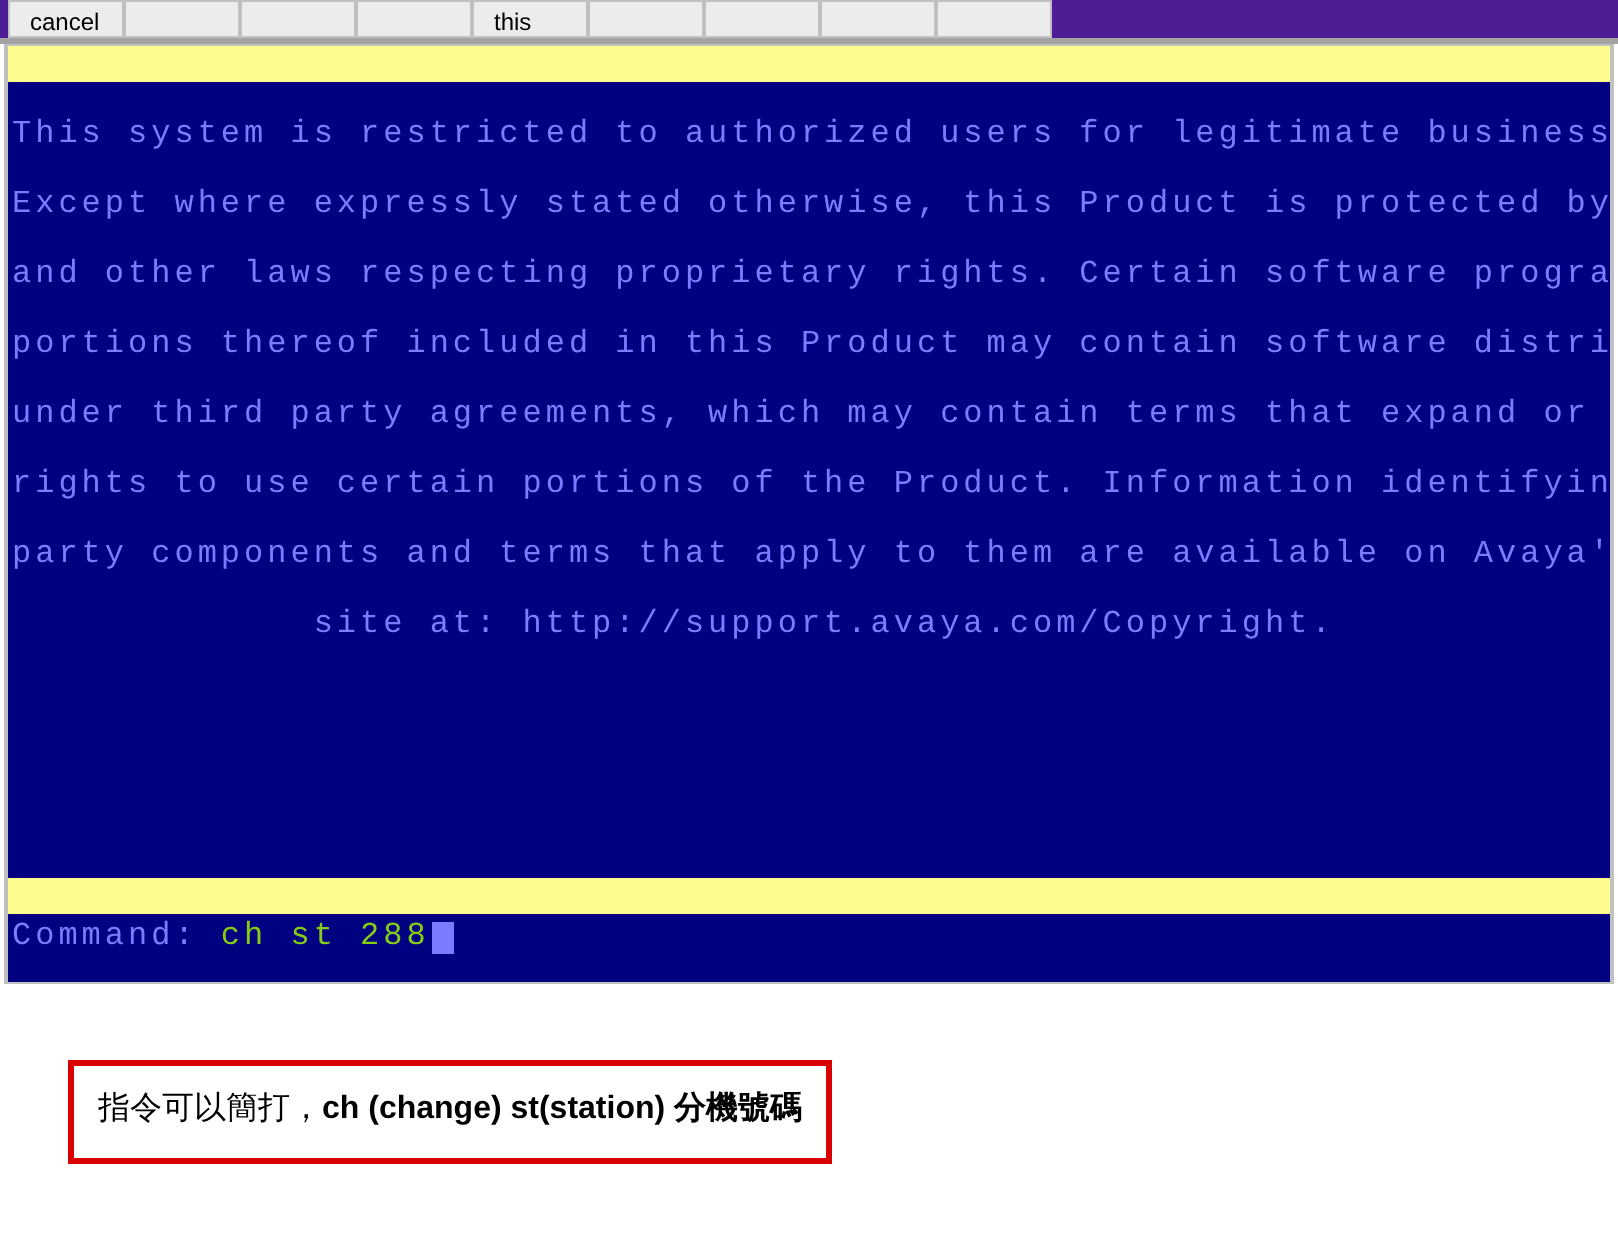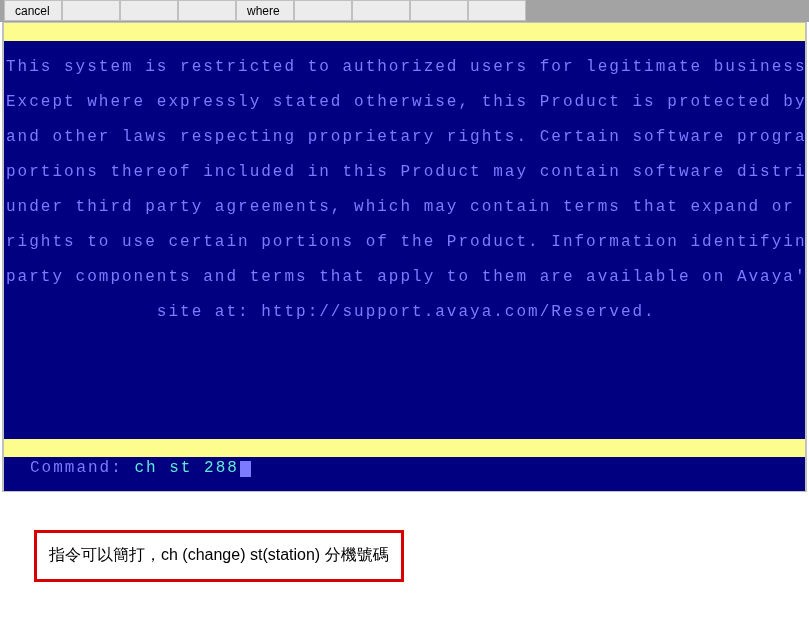--- a/index.html
+++ b/index.html
@@ -6,23 +6,23 @@
   body {
     margin: 0;
     padding: 0;
     background: #ffffff;
     font-family: "Courier New", monospace;
     width: 809px;
     height: 628px;
     overflow: hidden;
   }
   .menubar {
-    background: #a3a3a3;
+    background: #4c1d95;
     height: 22px;
-    border-bottom: 1px solid #a3a3a3;
+    border-bottom: 3px solid #a3a3a3;
     display: flex;
     align-items: stretch;
     padding-left: 4px;
   }
   .menubar .menu-item {
     font-family: Arial, sans-serif;
     font-size: 12px;
     color: #000;
     padding: 3px 10px 3px 10px;
     border: 1px solid #c0c0c0;
@@ -65,24 +65,24 @@
   .cmd-bar {
     background: #000080;
     color: #7b7bff;
     font-family: "Courier New", monospace;
     font-size: 16px;
     line-height: 18px;
     letter-spacing: 2.0px;
     padding: 2px 2px;
     height: 34px;
   }
-  .cmd-label { display: inline; margin-left: 24px; }
+  .cmd-label { display: inline; }
   .cmd-input {
     display: inline;
-    color: #5eead4;
+    color: #84cc16;
   }
   .cursor {
     display: inline-block;
     background: #7b7bff;
     width: 11px;
     height: 16px;
     vertical-align: text-bottom;
     margin-left: 1px;
   }
   .annotation {
@@ -90,48 +90,48 @@
     top: 530px;
     left: 34px;
     border: 3px solid #d80000;
     background: #ffffff;
     padding: 8px 12px 10px 12px;
     font-family: "Microsoft JhengHei", Arial, sans-serif;
     font-size: 16px;
     color: #000;
     line-height: 28px;
   }
-  .annotation strong { font-weight: normal; }
+  .annotation strong { font-weight: bold; }
 </style>
 </head>
 <body>
 
 <div class="menubar">
   <span class="menu-item">cancel</span>
   <span class="menu-item blank">.</span>
   <span class="menu-item blank">.</span>
   <span class="menu-item blank">.</span>
-  <span class="menu-item">where</span>
+  <span class="menu-item">this</span>
   <span class="menu-item blank">.</span>
   <span class="menu-item blank">.</span>
   <span class="menu-item blank">.</span>
   <span class="menu-item blank">.</span>
 </div>
 
 <div class="terminal-wrap">
   <div class="yellow-bar"></div>
   <div class="terminal">
 <span class="line">This system is restricted to authorized users for legitimate business purposes.</span>
 <span class="line">Except where expressly stated otherwise, this Product is protected by copyright</span>
 <span class="line">and other laws respecting proprietary rights. Certain software programs or</span>
 <span class="line">portions thereof included in this Product may contain software distributed</span>
 <span class="line">under third party agreements, which may contain terms that expand or limit</span>
 <span class="line">rights to use certain portions of the Product. Information identifying third</span>
 <span class="line">party components and terms that apply to them are available on Avaya's web</span>
-<span class="line">             site at: http://support.avaya.com/Reserved.</span>
+<span class="line">             site at: http://support.avaya.com/Copyright.</span>
   </div>
   <div class="yellow-bar"></div>
   <div class="cmd-bar"><span class="cmd-label">Command:</span> <span class="cmd-input">ch st 288</span><span class="cursor"></span></div>
 </div>
 
 <div class="annotation">
   <div>
     <span>指令可以簡打，</span><strong>ch (change) st(station) 分機號碼</strong>
   </div>
 </div>

